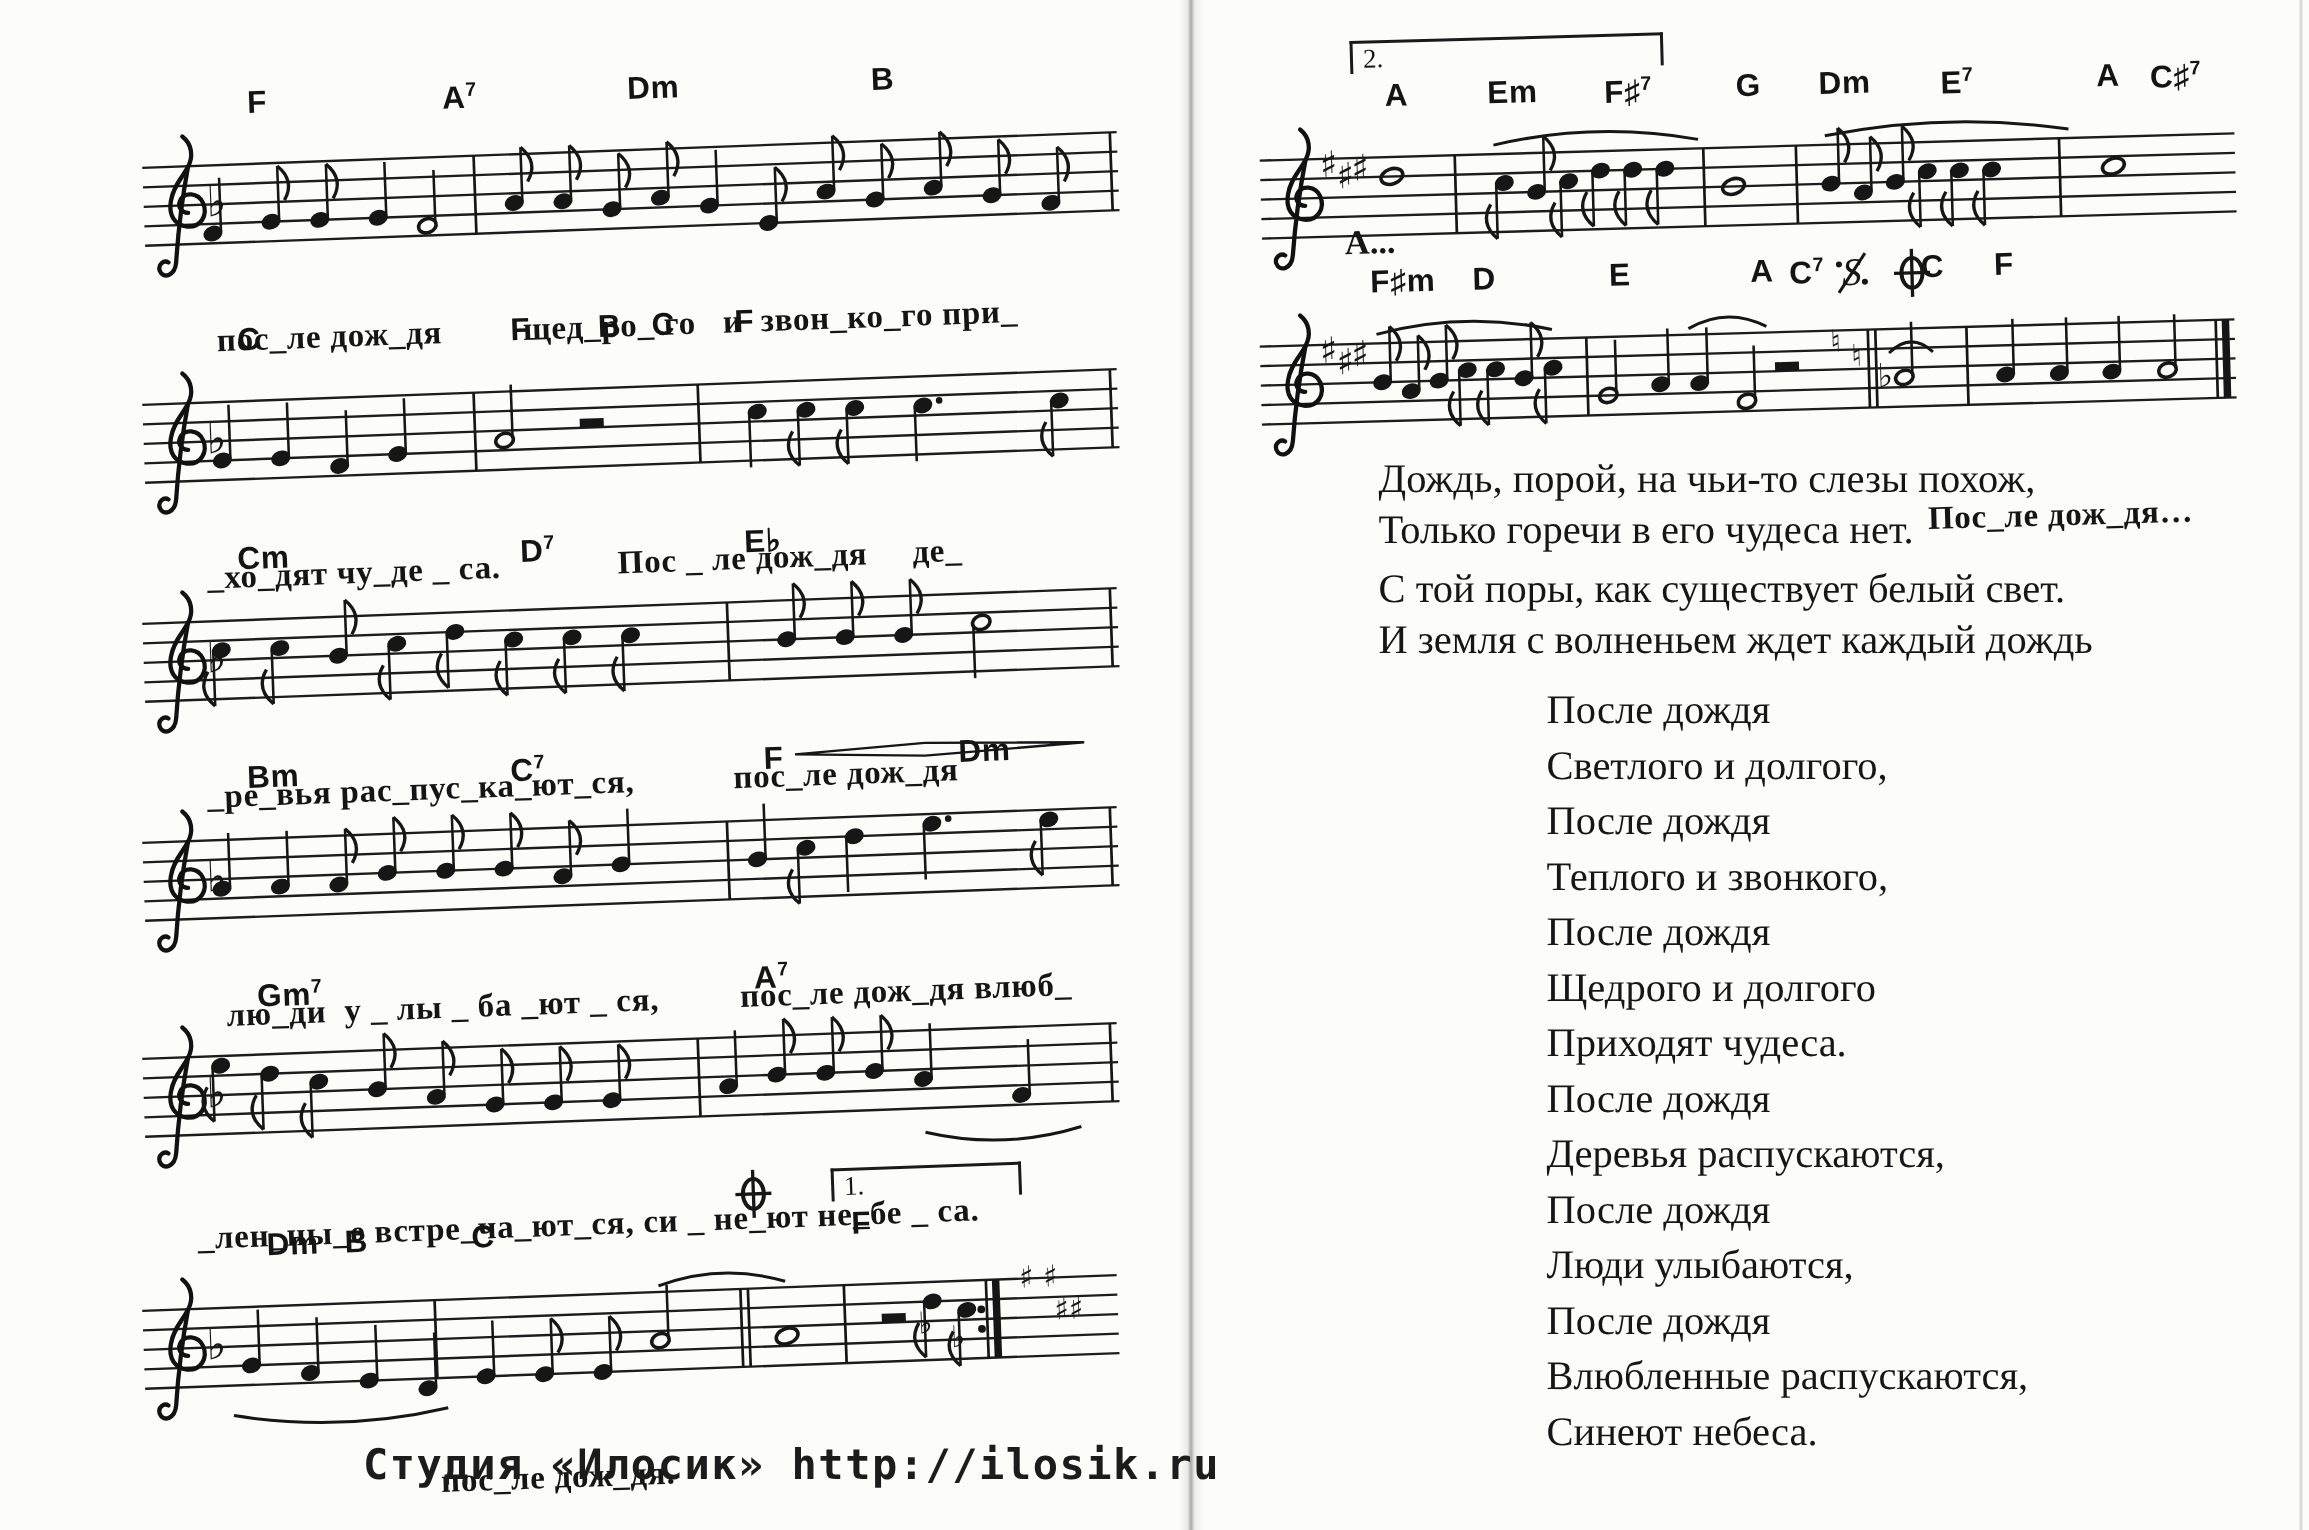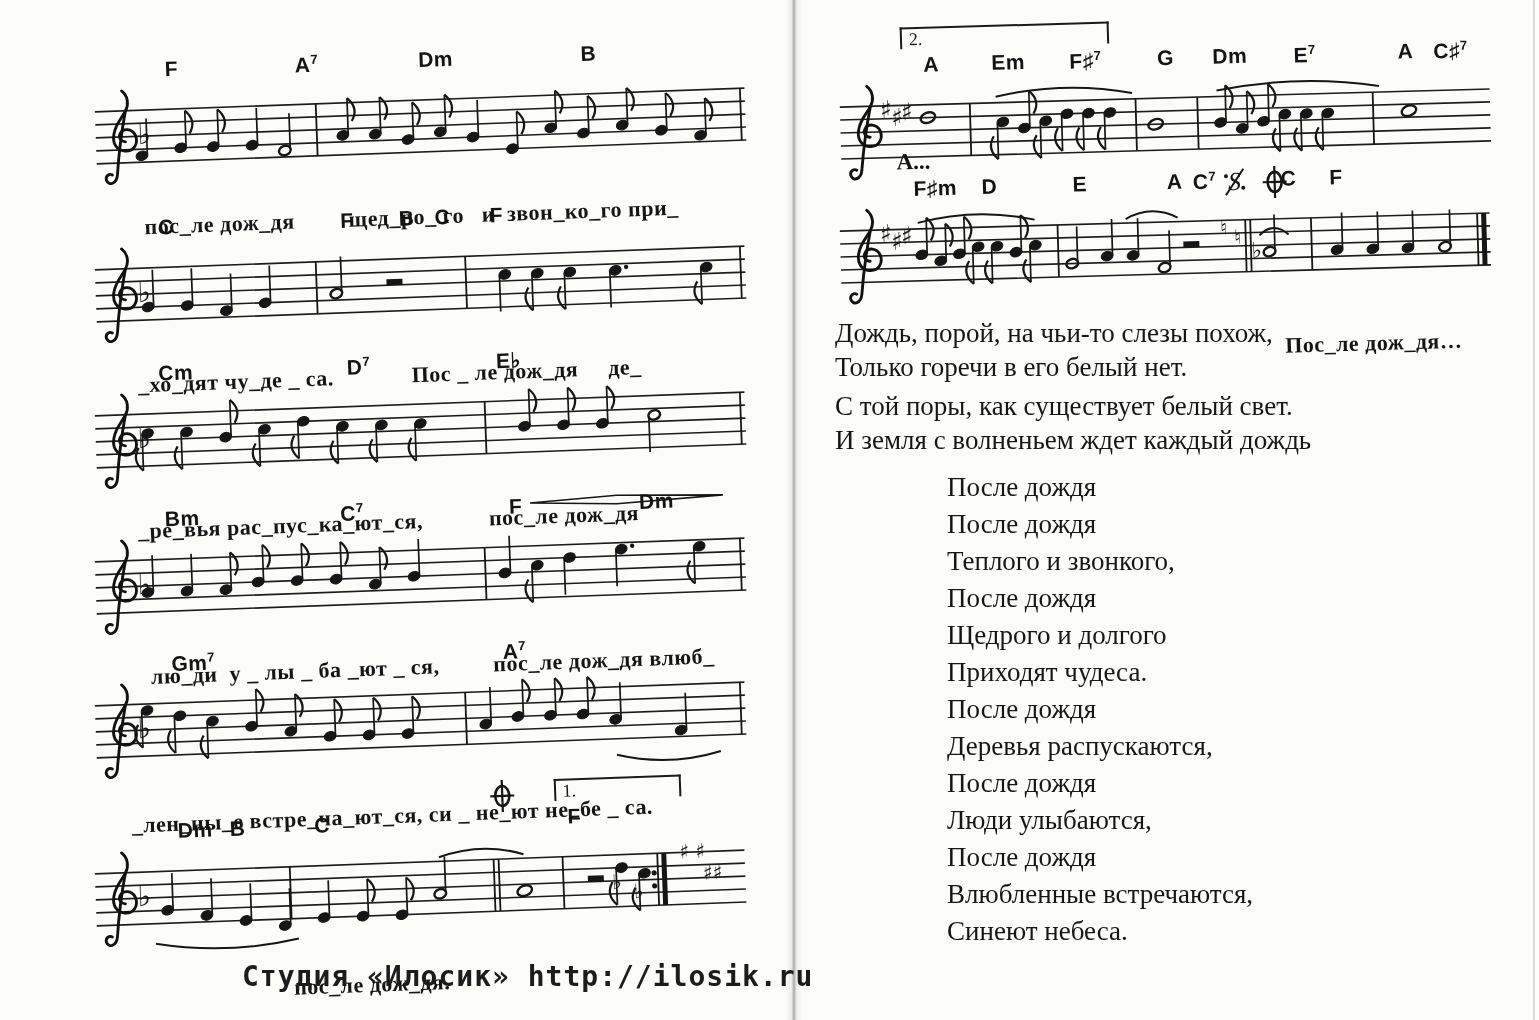--- a/index.html
+++ b/index.html
@@ -32,21 +32,21 @@
   }
   .volta span{position:absolute;left:7px;top:0px;font-size:18px;font-family:"Liberation Serif",serif;}
   .stave{display:block;overflow:visible;}
   .lyric{
     position:absolute;white-space:pre;
     font-family:"Liberation Serif",serif;font-weight:700;
     font-size:22px;letter-spacing:0.5px;color:#151515;
   }
   .mk{position:absolute;top:0;}
   
-  .songtext{position:absolute;left:835px;top:302px;width:620px;margin-top:14px;}
+  .songtext{position:absolute;left:919px;top:302px;width:620px;}
   .verse-line{font-size:27px;line-height:34px;white-space:pre;}
   .verse-gap{height:5px;}
   .refrain{margin-top:12px;padding-left:112px;}
   .refrain-line{font-size:27px;line-height:37px;white-space:pre;}
   .footer-credit{
     position:absolute;left:242px;top:960px;
     font-family:"DejaVu Sans Mono", monospace;
     font-size:28px;font-weight:700;letter-spacing:1px;color:#1c1c1c;
   }
 </style>
@@ -814,35 +814,36 @@
         <text x="380.25" y="38" font-size="20" fill="#161616" font-family="&quot;DejaVu Sans&quot;, sans-serif">♮</text>
         <text x="393.9" y="48" font-size="20" fill="#161616" font-family="&quot;DejaVu Sans&quot;, sans-serif">♮</text>
       </svg>
       <div class="lyric" style="left: 68%; top: 194px;">Пос_ле дож_дя…</div>
     </div>
   </div>
 
 <div class="songtext">
   <div id="verse-block">
       <div class="verse-line">Дождь, порой, на чьи-то слезы похож,</div>
-      <div class="verse-line">Только горечи в его белый нет.</div>
+      <div class="verse-line">Только горечи в его чудеса нет.</div>
       <div class="verse-gap"></div>
       <div class="verse-line">С той поры, как существует белый свет.</div>
       <div class="verse-line">И земля с волненьем ждет каждый дождь</div>
     </div>
   <div class="refrain" id="refrain-block">
       <div class="refrain-line">После дождя</div>
+      <div class="refrain-line">Светлого и долгого,</div>
       <div class="refrain-line">После дождя</div>
       <div class="refrain-line">Теплого и звонкого,</div>
       <div class="refrain-line">После дождя</div>
       <div class="refrain-line">Щедрого и долгого</div>
       <div class="refrain-line">Приходят чудеса.</div>
       <div class="refrain-line">После дождя</div>
       <div class="refrain-line">Деревья распускаются,</div>
       <div class="refrain-line">После дождя</div>
       <div class="refrain-line">Люди улыбаются,</div>
       <div class="refrain-line">После дождя</div>
-      <div class="refrain-line">Влюбленные встречаются,</div>
+      <div class="refrain-line">Влюбленные распускаются,</div>
       <div class="refrain-line">Синеют небеса.</div>
     </div>
 </div>
 
 <div class="footer-credit">Студия «Илосик» http://ilosik.ru</div>
 
 </body></html>

